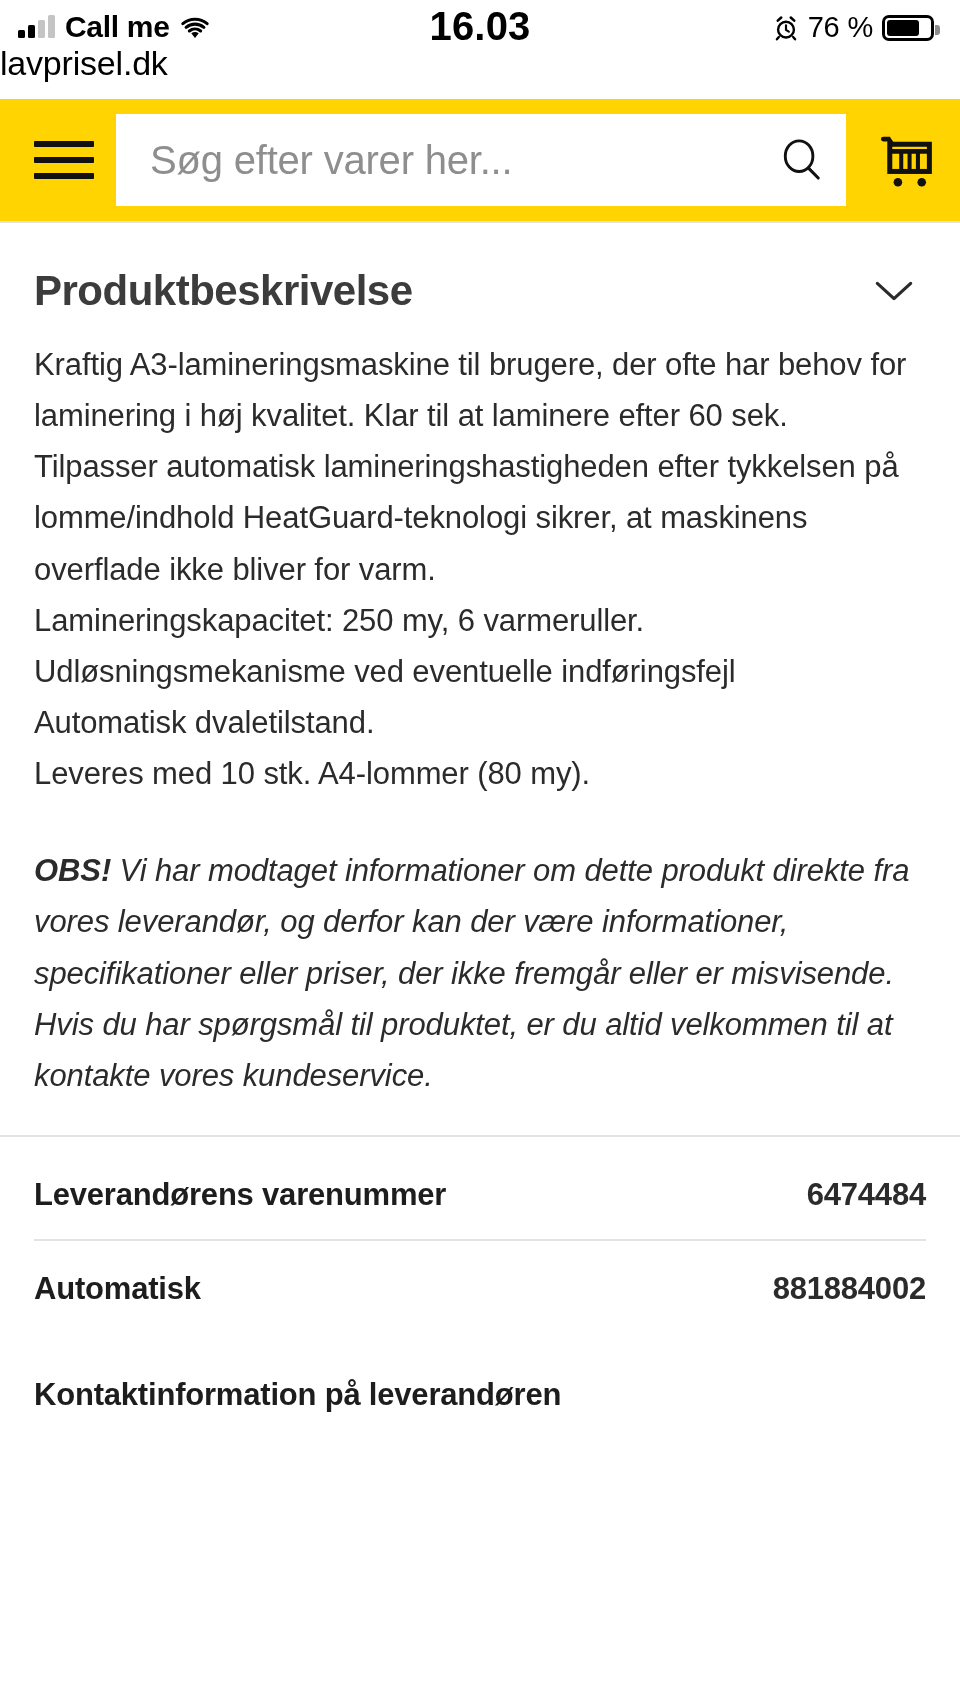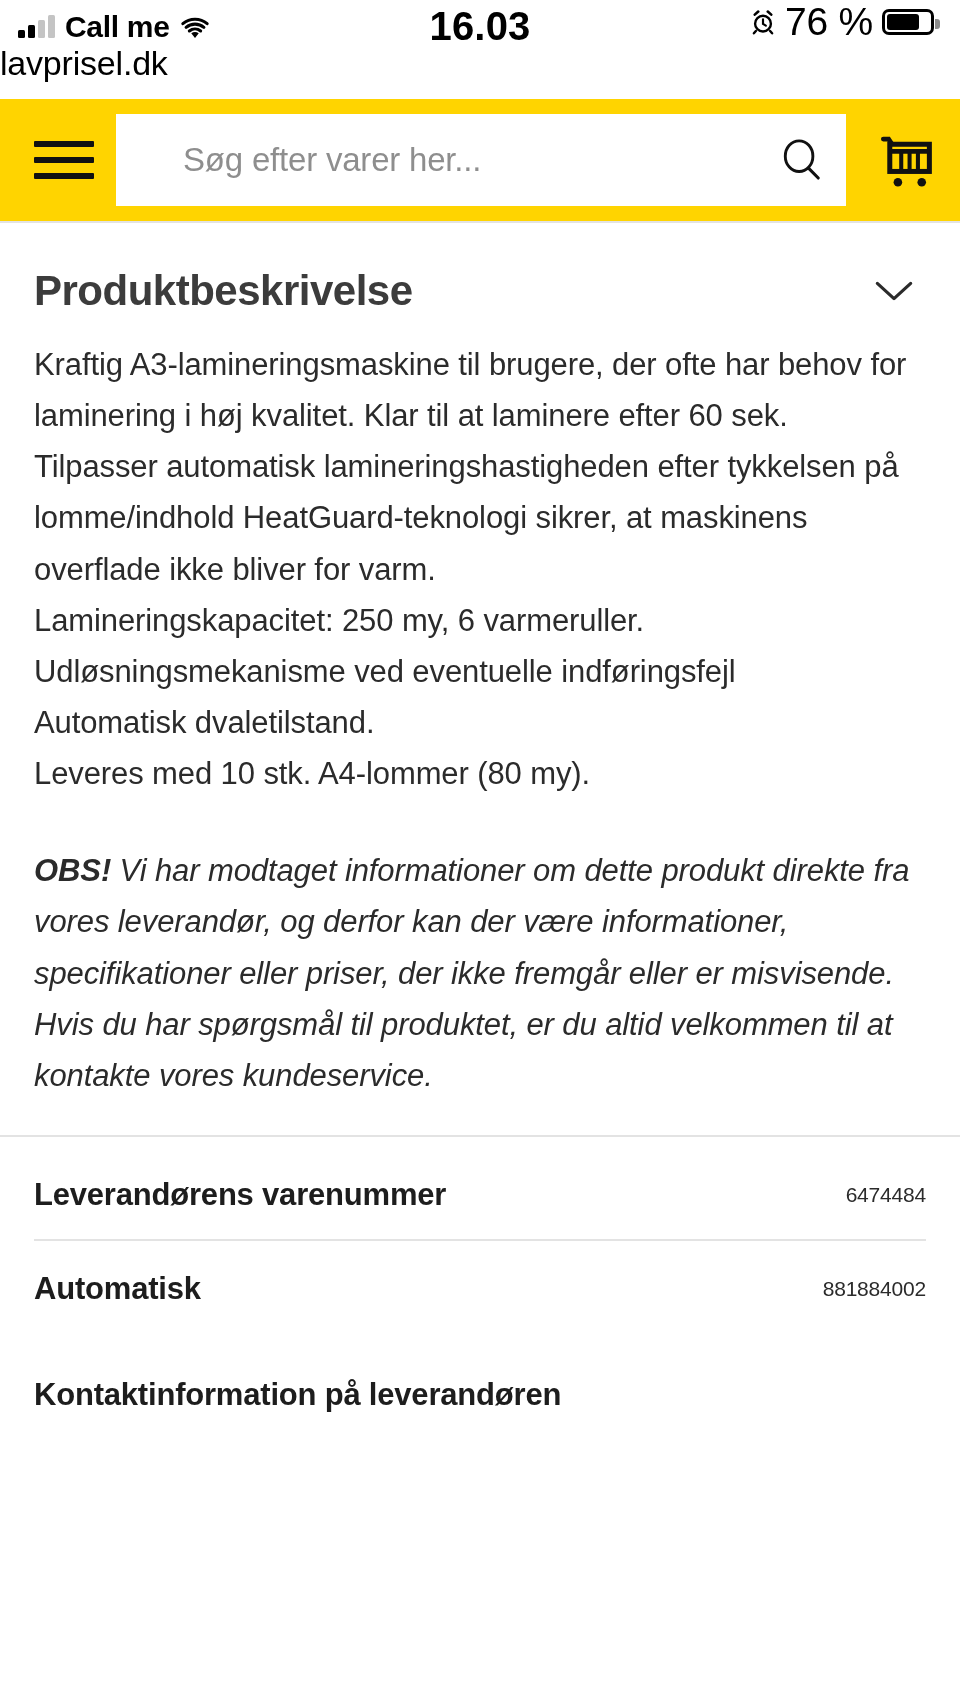--- a/index.html
+++ b/index.html
@@ -62,21 +62,21 @@
   }
 
   .status-right {
     margin-left: auto;
     display: flex;
     align-items: center;
     gap: 9px;
   }
   .alarm-icon { width: 26px; height: 26px; display: block; }
   .battery-pct {
-    font-size: 39px;
+    font-size: 29px;
     font-weight: 500;
     letter-spacing: -0.2px;
     white-space: nowrap;
   }
   .battery {
     position: relative;
     width: 52px;
     height: 26px;
     border: 3px solid #000;
     border-radius: 7px;
@@ -136,26 +136,25 @@
     flex: 1;
     background: #ffffff;
     height: 92px;
     display: flex;
     align-items: center;
     padding: 0 22px 0 34px;
     gap: 10px;
   }
   .search-placeholder {
     flex: 1;
-    font-size: 33px;
+    font-size: 40px;
     color: #8e8e8e;
     letter-spacing: -0.2px;
     white-space: nowrap;
     overflow: hidden;
-    margin-left: 33px;
   }
   .search-icon { width: 46px; height: 46px; flex: none; display: block; }
   .cart-icon { width: 64px; height: 62px; flex: none; display: block; margin-left: 6px; }
 
   
   .content { padding: 0 34px; }
 
   .divider {
     height: 2px;
     background: #e3e3e3;
@@ -196,34 +195,34 @@
     font-size: 31px;
     line-height: 1.65;
     color: #2b2b2b;
     letter-spacing: -0.1px;
   }
   .note b { font-weight: 700; }
 
   .spec-block { padding-top: 10px; }
   .spec-row {
     display: flex;
-    align-items: center;
+    align-items: flex-start;
     justify-content: space-between;
     padding: 30px 0 26px;
     gap: 20px;
   }
   .spec-label {
     font-size: 31px;
     font-weight: 700;
     color: #1d1d1d;
     letter-spacing: -0.2px;
   }
   .spec-value {
-    font-size: 21px;
-    font-weight: 400;
+    font-size: 31px;
+    font-weight: 700;
     color: #2b2b2b;
     letter-spacing: -0.2px;
     text-align: right;
     white-space: nowrap;
   }
 
   .spec-subhead {
     font-size: 31px;
     font-weight: 700;
     color: #1d1d1d;

